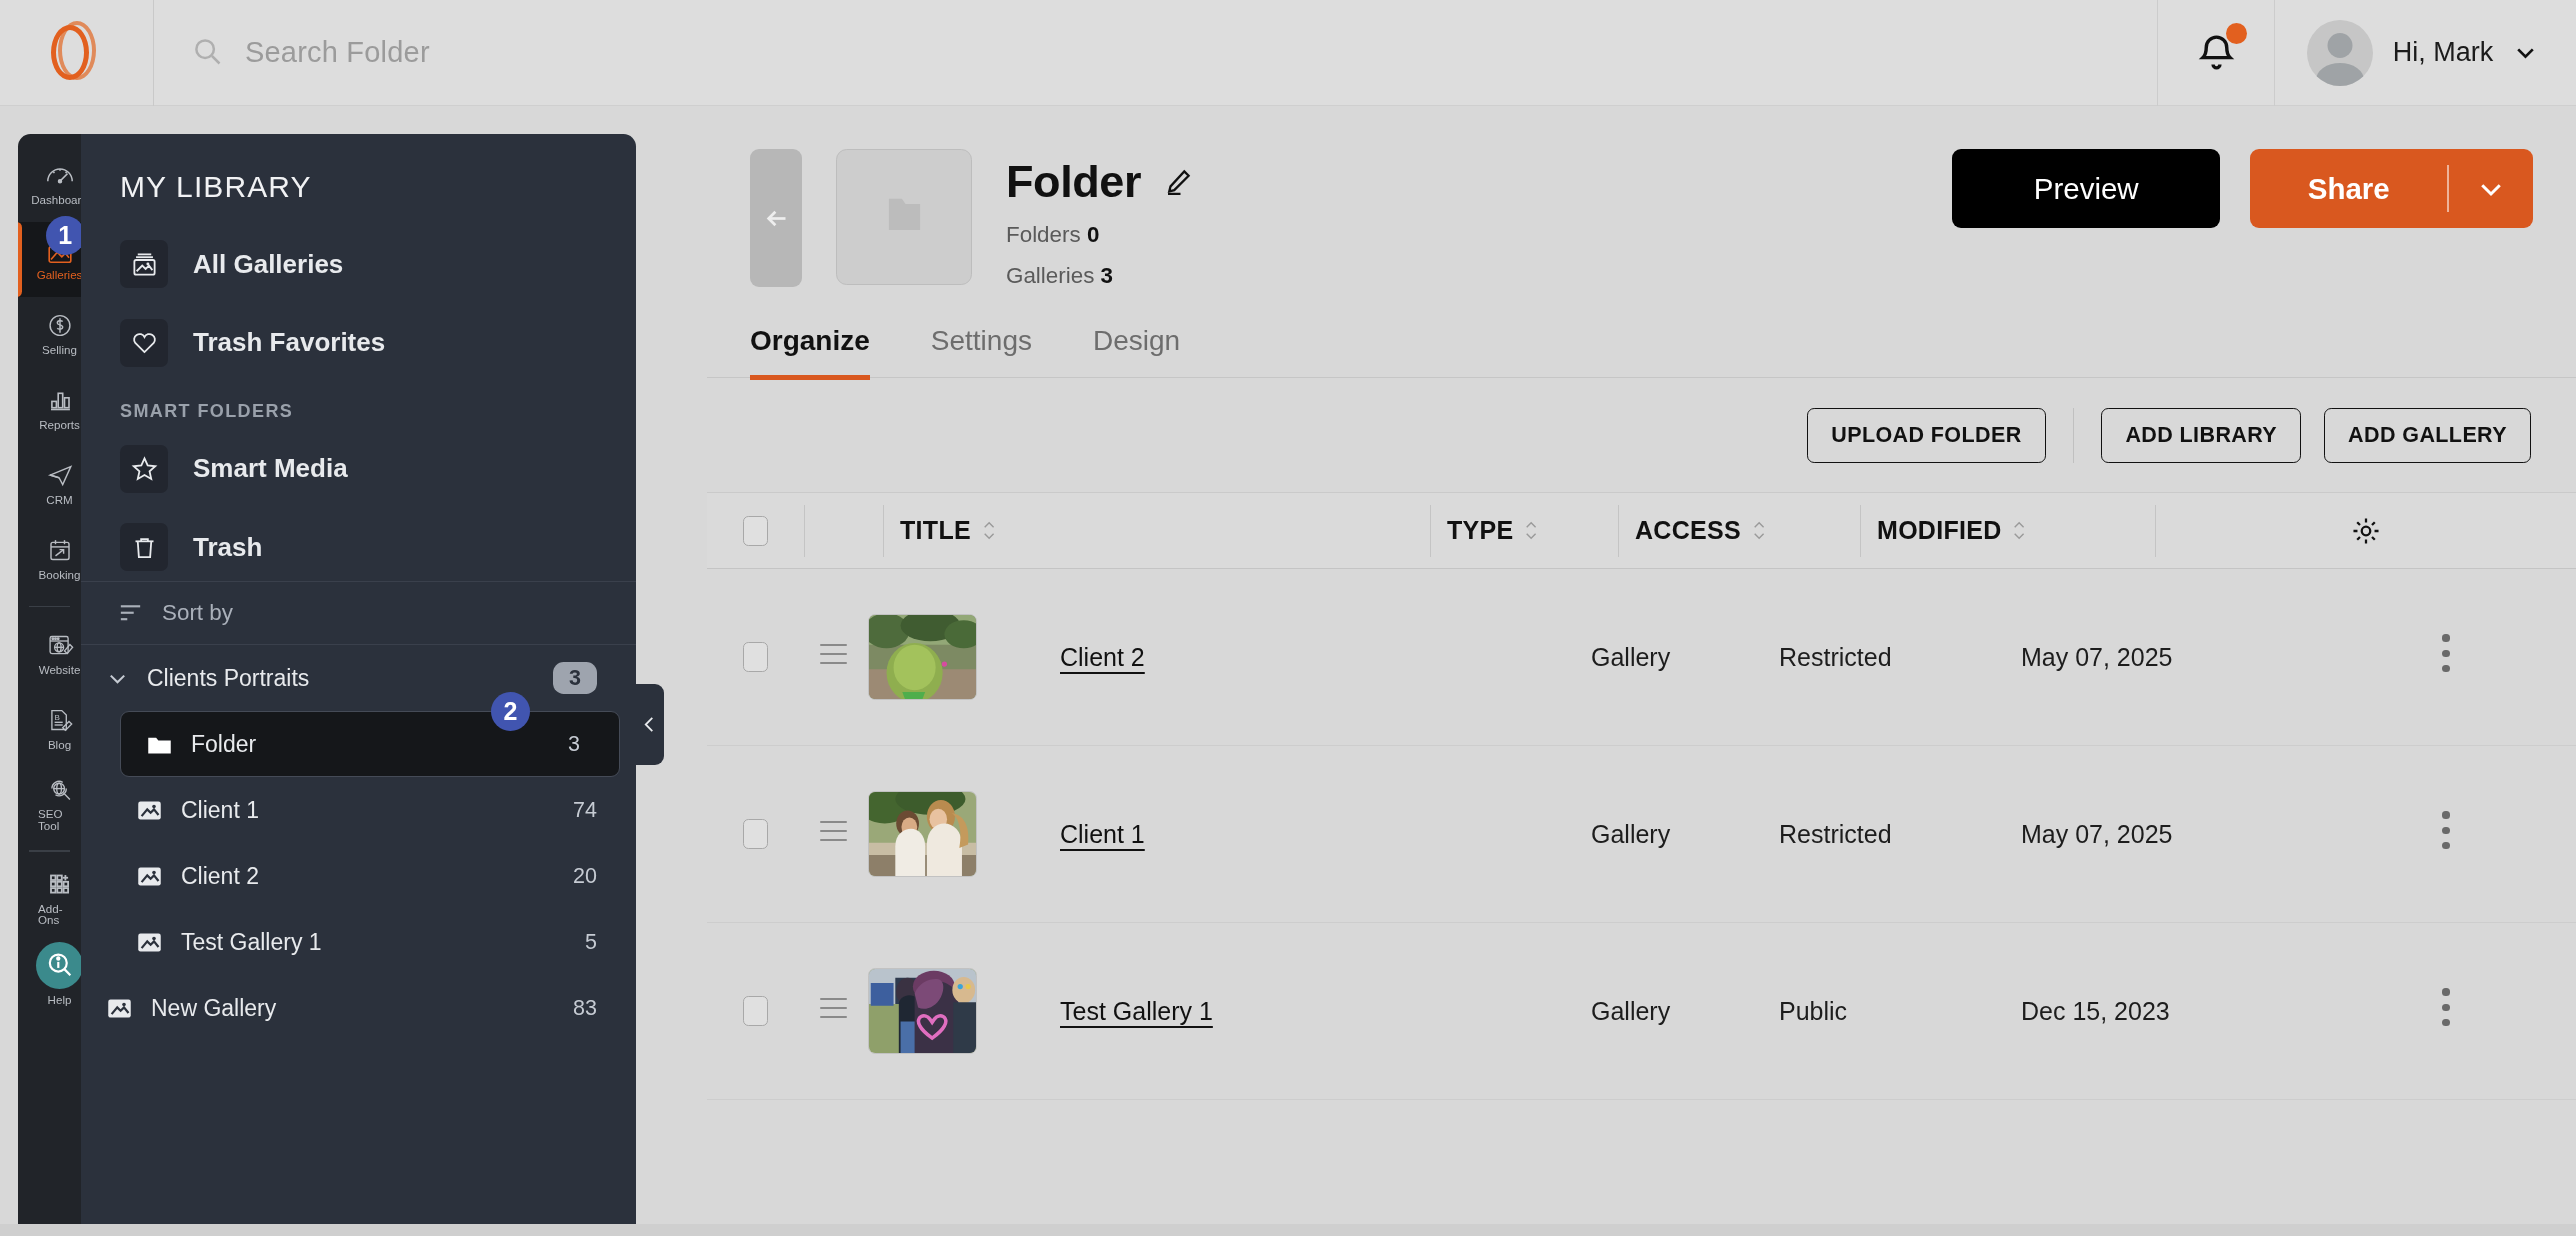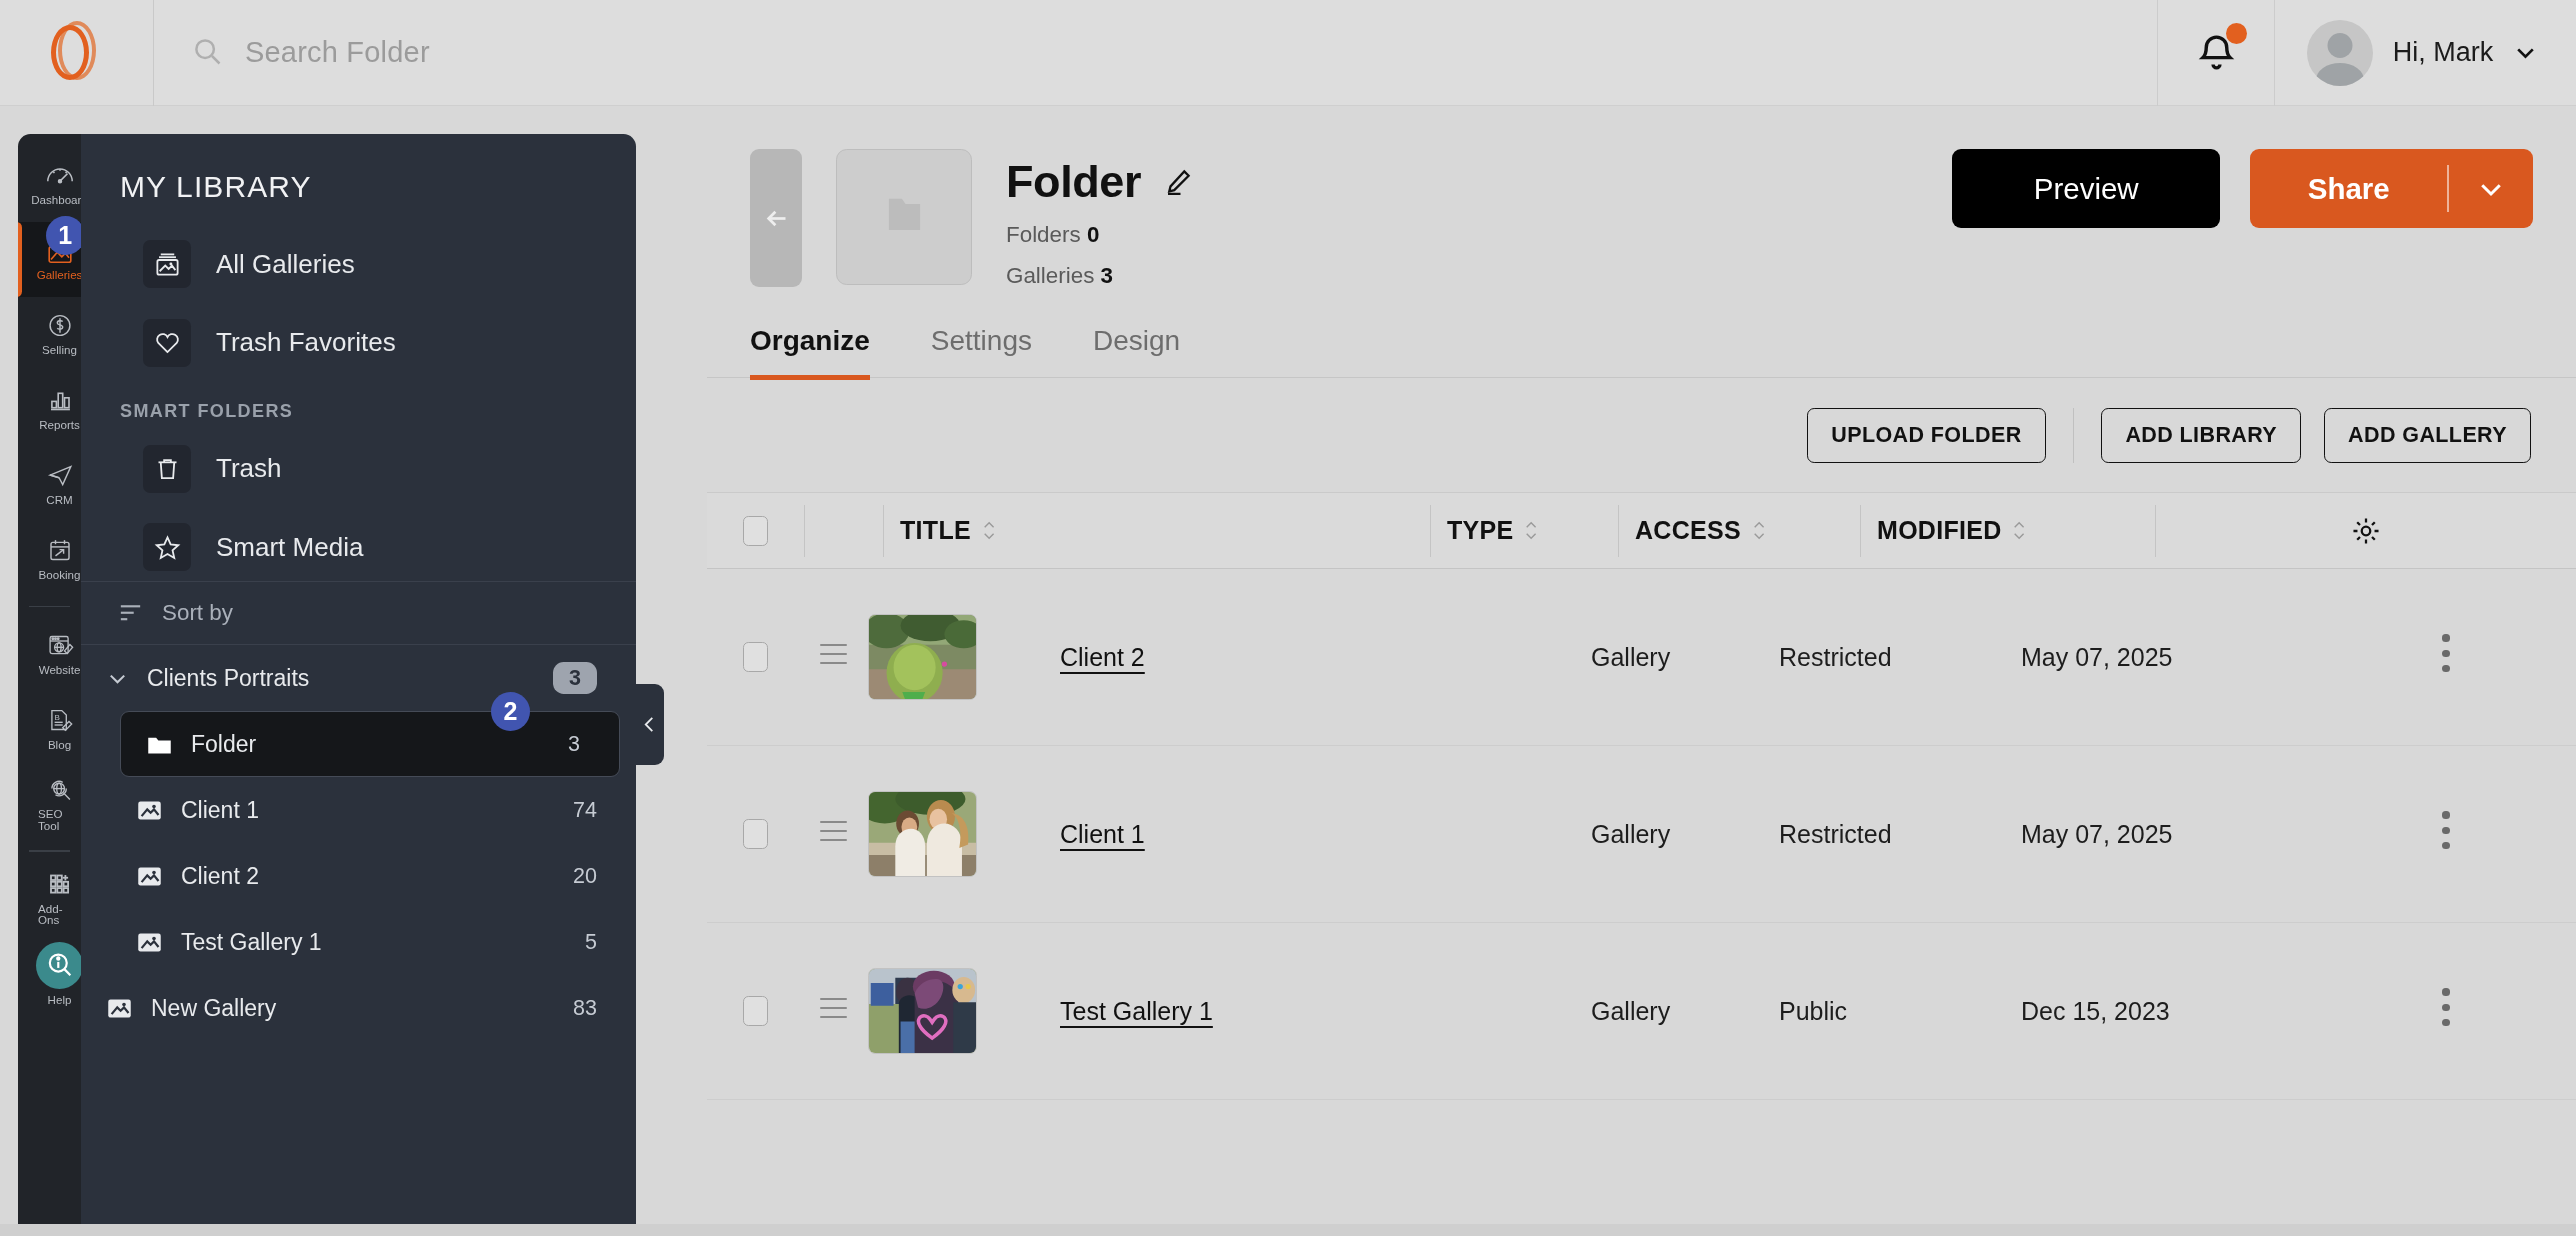--- a/index.html
+++ b/index.html
@@ -105,22 +105,22 @@
   
   .libpanel {
     position: absolute; left: 81px; top: 134px; width: 555px; height: 447px;
     background: #2b313c; border-radius: 0 12.5px 0 0; padding: 27px 0 0 0;
   }
   .lib-title {
     font-size: 30px; color: #f1f2f4; letter-spacing: 1.1px;
     padding: 9px 0 27px 39px; font-weight: normal;
   }
   .lib-item {
-    display: flex; align-items: center; gap: 25px; padding: 9px 0 9px 62px;
-    margin-bottom: 12.5px; cursor: pointer;
+    display: flex; align-items: center; gap: 25px; padding: 9px 0 9px 39px;
+    margin-bottom: 12.5px; cursor: pointer; font-weight: bold;
   }
   .lib-icon-box {
     width: 48px; height: 48px; background: #22262f; border-radius: 7.2px;
     display: flex; align-items: center; justify-content: center;
   }
   .lib-lbl { font-size: 26px; color: #e8eaed; }
   .lib-sub {
     font-size: 18px; color: #9aa1ab; letter-spacing: 1.4px;
     padding: 12.5px 0 14.3px 39px; font-weight: bold;
   }
@@ -487,35 +487,35 @@
       </svg>
     </div>
     <span class="lib-lbl">Trash Favorites</span>
   </div>
 
   <div class="lib-sub">SMART FOLDERS</div>
 
   <div class="lib-item">
     <div class="lib-icon-box">
       <svg viewBox="0 0 24 24" width="27" height="27" fill="none" stroke="#e8eaed" stroke-width="1.6">
+        <polygon points="12,3 14.8,9.3 21.6,10 16.5,14.6 18,21.3 12,17.8 6,21.3 7.5,14.6 2.4,10 9.2,9.3"></polygon>
+      </svg>
+    </div>
+    <span class="lib-lbl">Smart Media</span>
+  </div>
+
+  <div class="lib-item">
+    <div class="lib-icon-box">
+      <svg viewBox="0 0 24 24" width="27" height="27" fill="none" stroke="#e8eaed" stroke-width="1.6">
         <line x1="4" y1="6.5" x2="20" y2="6.5"></line>
           <path d="M9 6.5V4.5h6v2"></path>
         <path d="M6 6.5 7 20.5h10l1-14"></path>
       </svg>
     </div>
     <span class="lib-lbl">Trash</span>
-  </div>
-
-  <div class="lib-item">
-    <div class="lib-icon-box">
-      <svg viewBox="0 0 24 24" width="27" height="27" fill="none" stroke="#e8eaed" stroke-width="1.6">
-        <polygon points="12,3 14.8,9.3 21.6,10 16.5,14.6 18,21.3 12,17.8 6,21.3 7.5,14.6 2.4,10 9.2,9.3"></polygon>
-      </svg>
-    </div>
-    <span class="lib-lbl">Smart Media</span>
   </div>
 </div>
 
 <div class="foldpanel">
 
   <div class="sortrow">
     <svg width="27" height="21.5" viewBox="0 0 24 20" stroke="#aab0ba" stroke-width="2">
       <line x1="3" y1="4" x2="21" y2="4"></line>
         <line x1="3" y1="10" x2="15" y2="10"></line>
         <line x1="3" y1="16" x2="9" y2="16"></line>

